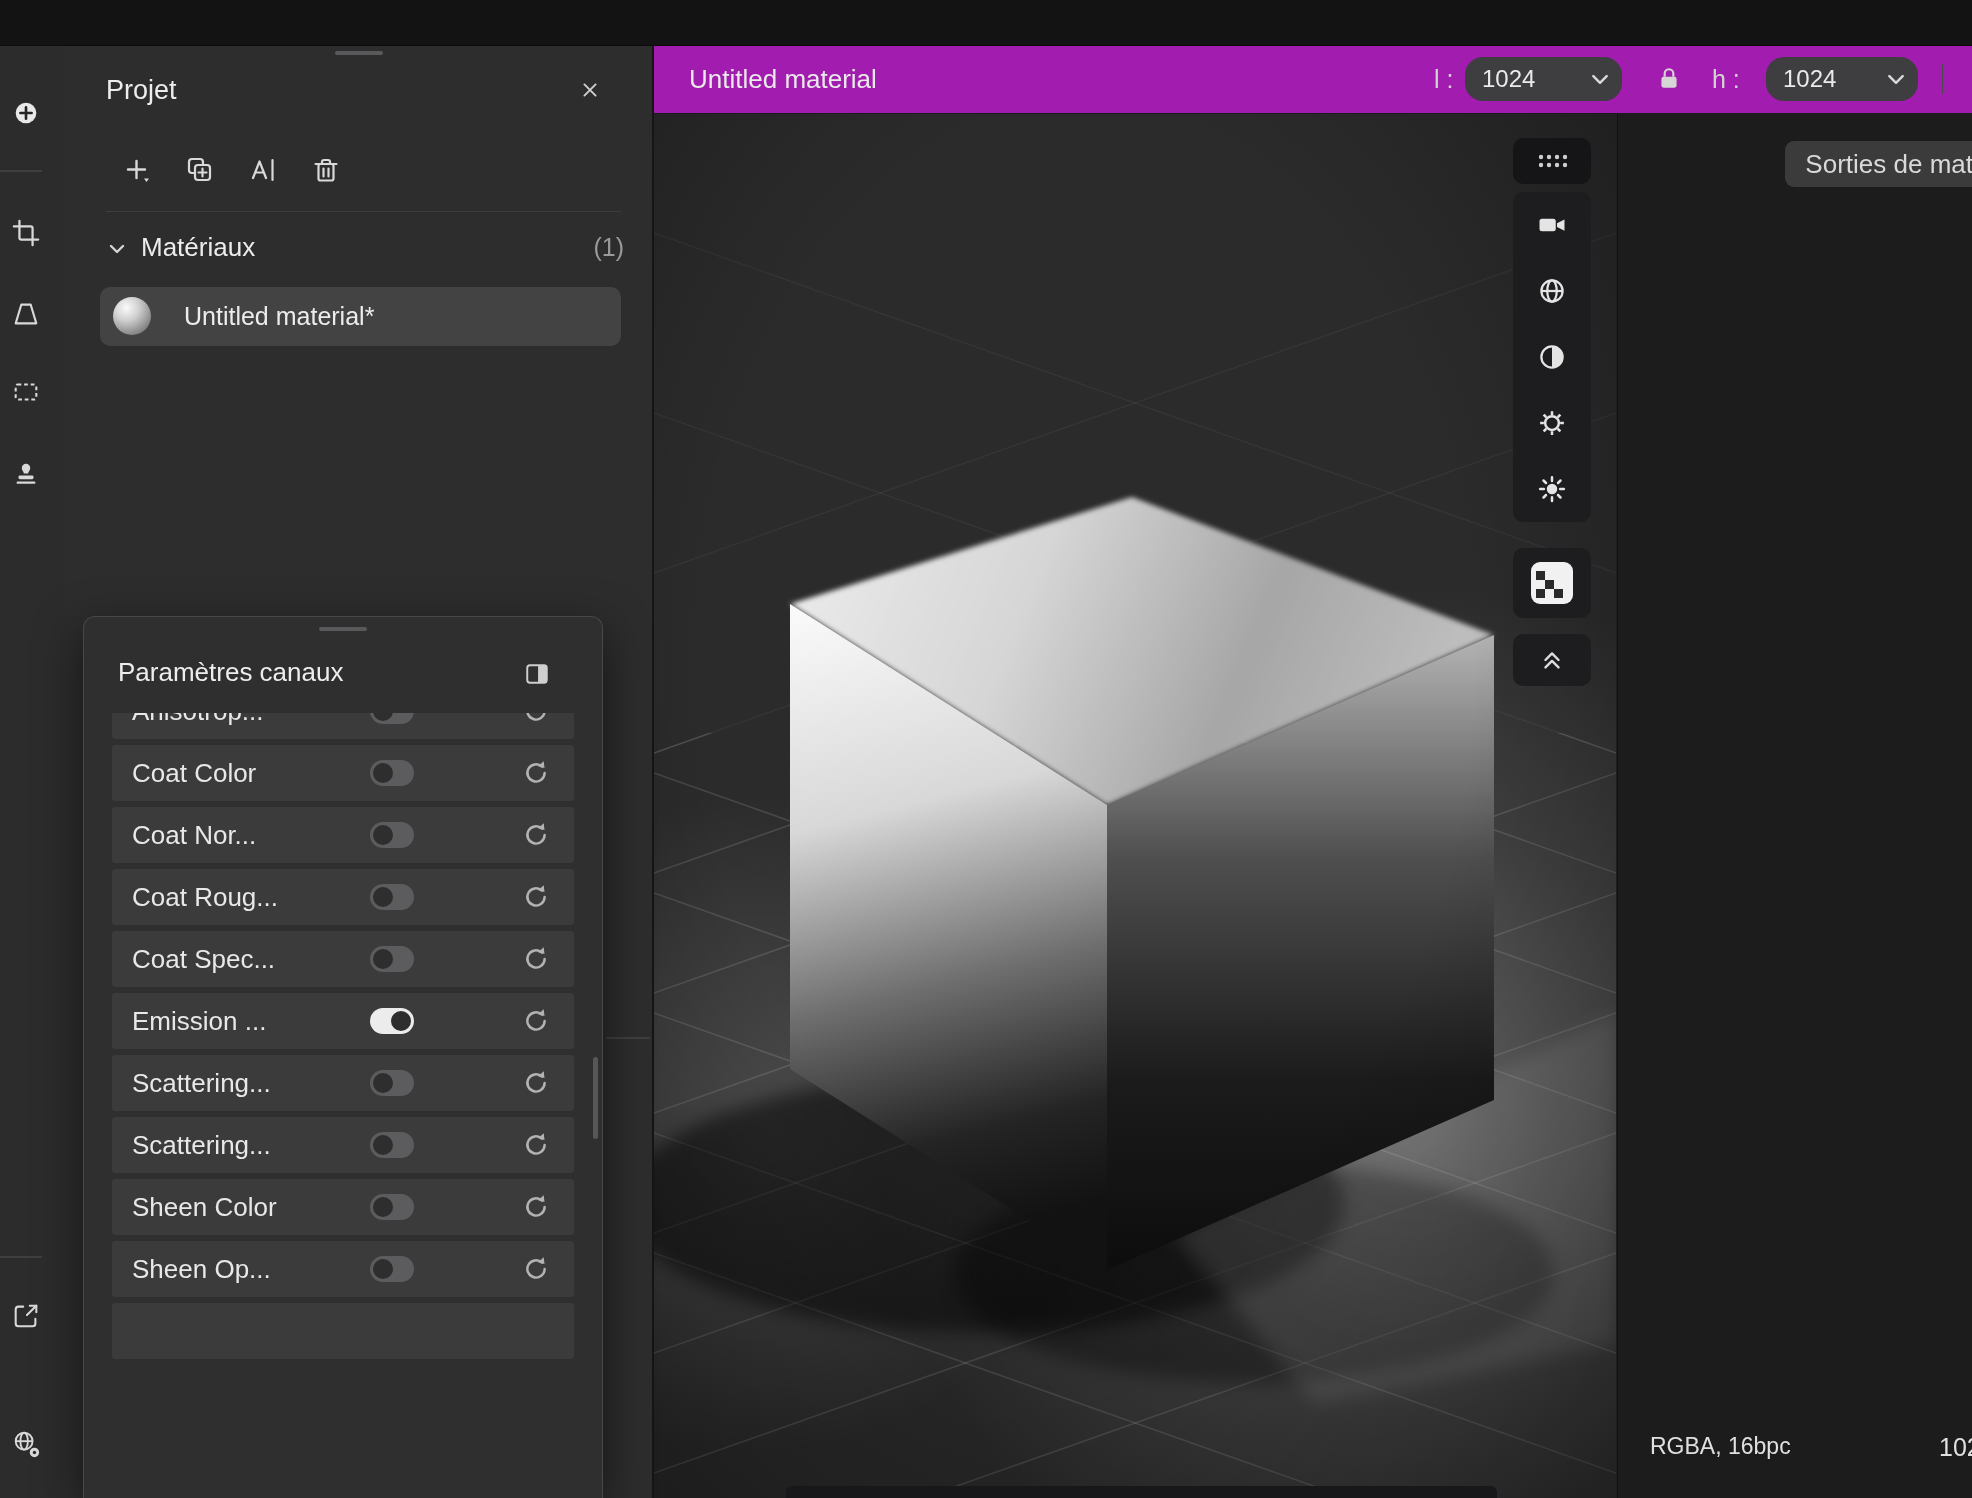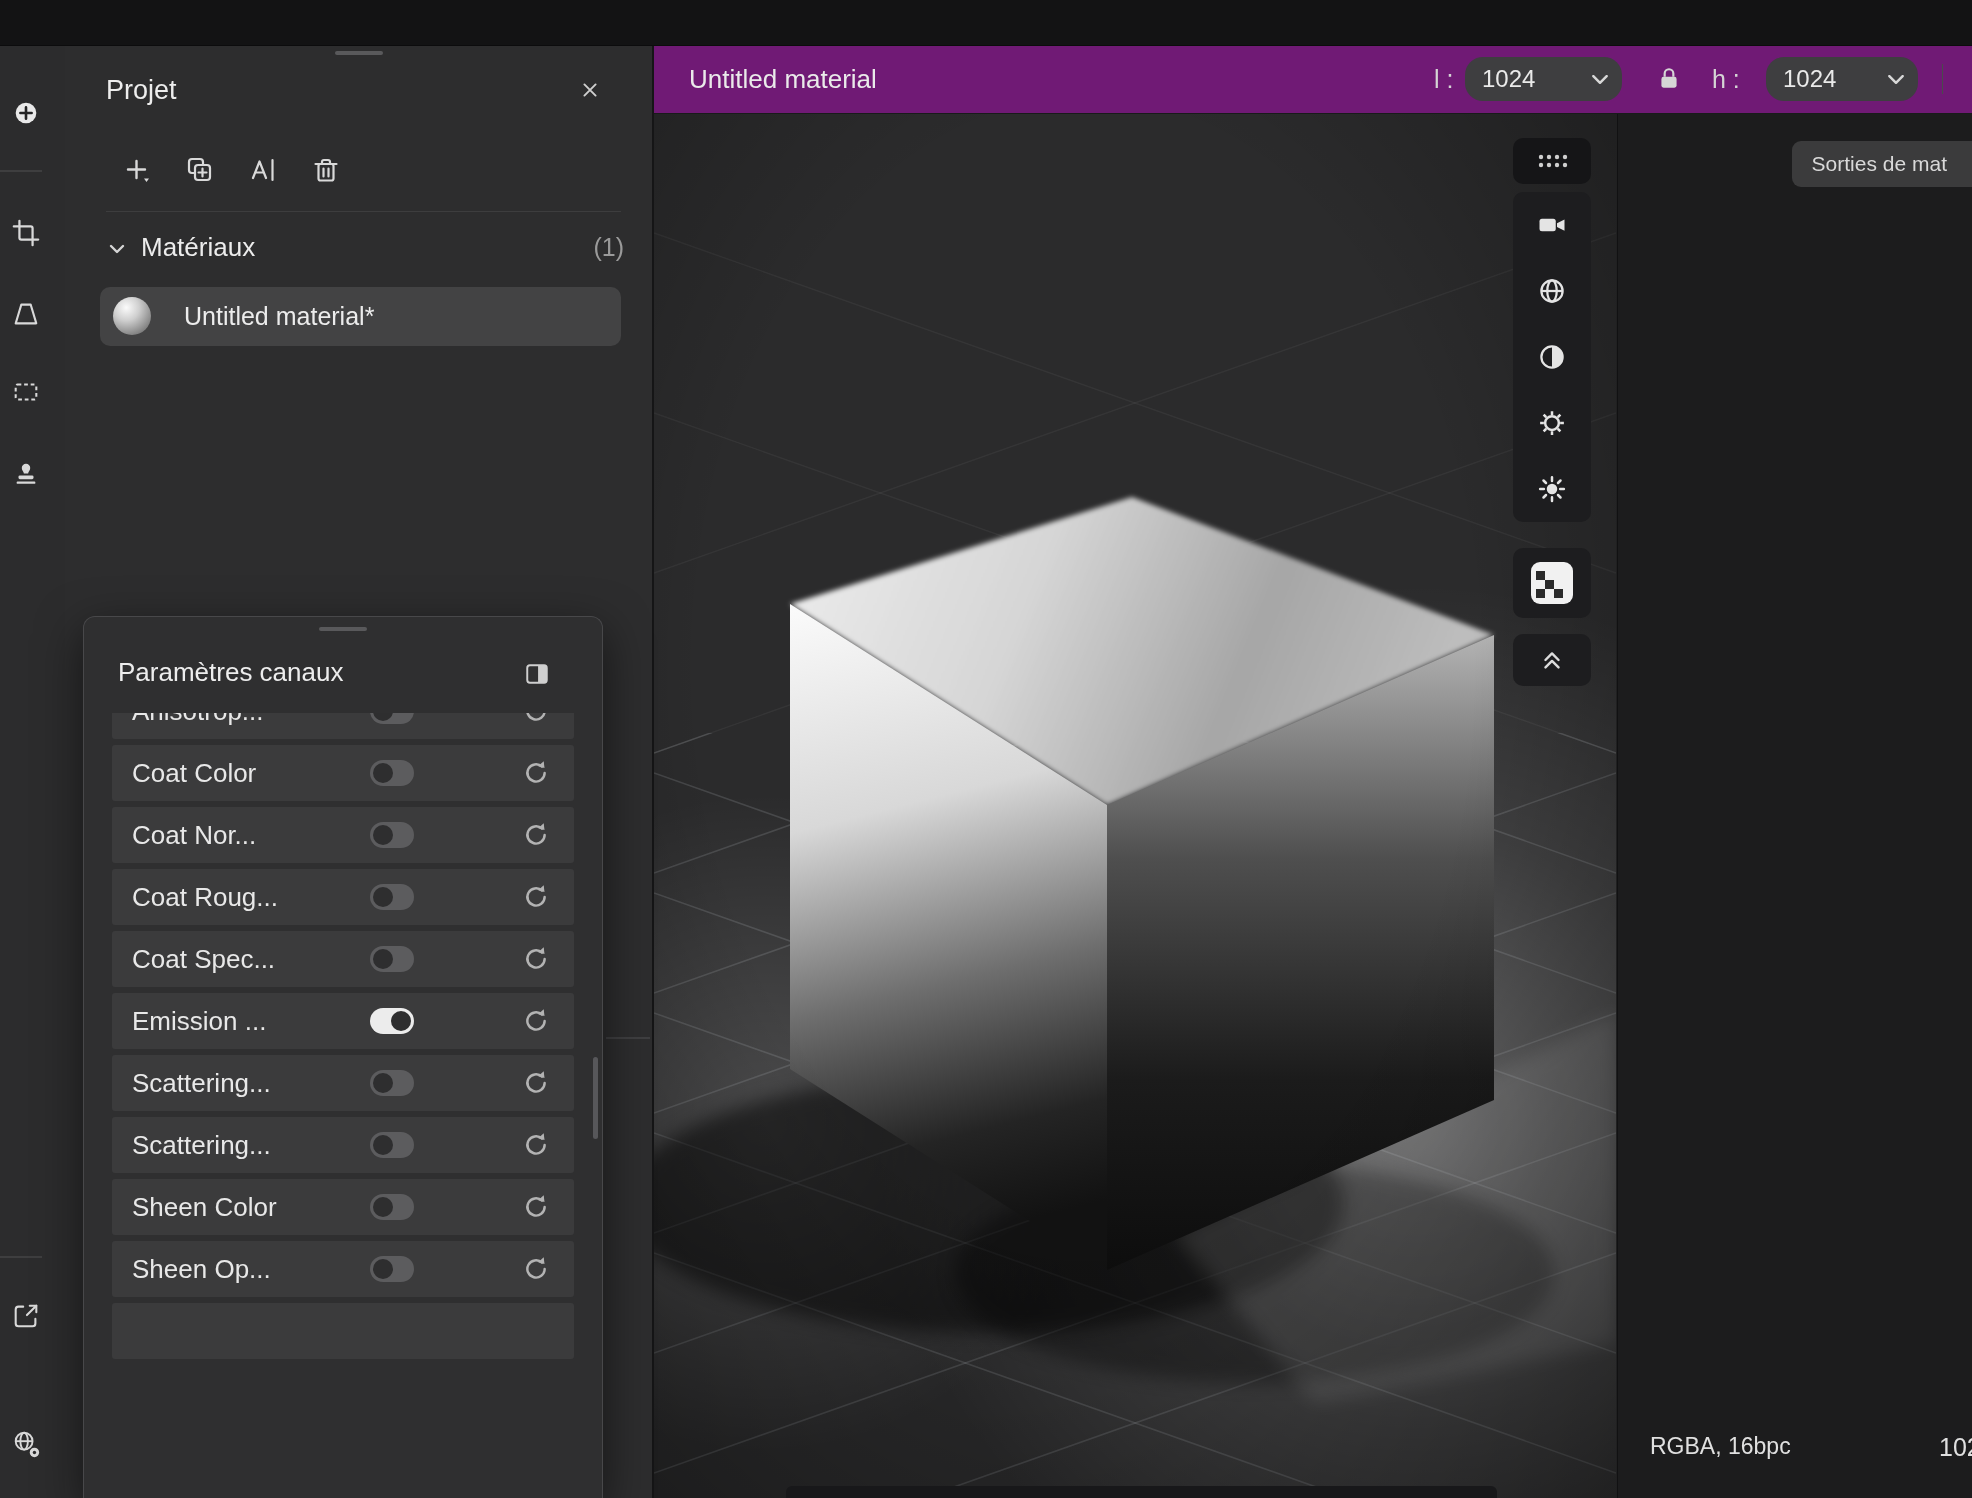--- a/index.html
+++ b/index.html
@@ -27,42 +27,42 @@
   .mat-chevron{position:absolute;left:41px;top:11px;}
   .mat-label{position:absolute;left:76px;top:5px;font-size:26px;color:#ececec;}
   .mat-count{position:absolute;right:28px;top:6px;font-size:25px;color:#9a9a9a;}
   .mat-item{position:absolute;left:35px;top:242px;width:521px;height:59px;background:#434344;border-radius:10px;}
   .mat-sphere{position:absolute;left:13px;top:10px;width:38px;height:38px;border-radius:50%;
       background:radial-gradient(circle at 35% 28%,#fbfbfb 0%,#cfcfcf 35%,#8e8e8e 70%,#565656 100%);}
   .mat-name{position:absolute;left:84px;top:15px;font-size:25px;color:#ececec;}
   .mini-divider{position:absolute;left:606px;top:1037px;width:44px;height:2px;background:#3f3f41;z-index:5;}
 
   
-  .viewport-header{position:absolute;left:654px;top:45px;width:1318px;height:68px;background:#701a75;border-bottom:1px solid #191a1b;z-index:5;}
+  .viewport-header{position:absolute;left:654px;top:45px;width:1318px;height:68px;background:#a21caf;border-bottom:1px solid #191a1b;z-index:5;}
   .vh-title{position:absolute;left:35px;top:0;line-height:68px;font-size:26px;color:#eaeaea;}
   .dim-label{position:absolute;top:0;line-height:68px;font-size:25px;color:#d5d5d5;}
   .dropdown{position:absolute;top:12px;height:44px;background:#3e3e40;border-radius:18px;}
   .dd-value{position:absolute;left:17px;top:0;line-height:44px;font-size:24px;color:#eaeaea;}
   .dd-chev{position:absolute;right:14px;top:18px;}
   .lock{position:absolute;top:21px;width:26px;height:26px;}
   .hdr-div{position:absolute;left:1288px;top:19px;width:1px;height:30px;background:#4a4a4c;}
 
   
   .viewport{position:absolute;left:654px;top:113px;width:962px;height:1385px;background:#2b2b2c;overflow:hidden;z-index:1;}
   .bottom-bar{position:absolute;left:132px;bottom:0;width:711px;height:12px;background:#18181a;border-radius:6px 6px 0 0;}
 
   
   .vt-box{position:absolute;left:1513px;width:78px;background:#1d1d1f;border-radius:10px;z-index:10;}
   .vt-btn{width:78px;height:64px;display:flex;align-items:center;justify-content:center;}
   .vt-tile{width:42px;height:42px;border-radius:9px;background:#f1f1f1;position:relative;overflow:hidden;}
   .vt-tile .px{position:absolute;background:#2a2a2a;}
 
   
   .right-panel{position:absolute;left:1617px;top:113px;width:355px;height:1385px;background:#1c1c1d;border-left:1px solid #111112;overflow:hidden;z-index:2;}
-  .outputs-chip{position:absolute;top:28px;right:0;height:46px;line-height:46px;background:#3b3b3c;border-radius:9px 0 0 9px;padding:0 26px 0 20px;font-size:21px;color:#d9d9d9;white-space:nowrap;}
+  .outputs-chip{position:absolute;top:28px;right:0;height:46px;line-height:46px;background:#3b3b3c;border-radius:9px 0 0 9px;padding:0 0 0 20px;font-size:26px;color:#d9d9d9;white-space:nowrap;}
   .format{position:absolute;left:32px;top:1320px;font-size:23px;color:#e0e0e0;}
   .sizeval{position:absolute;left:321px;top:1320px;font-size:25px;color:#e0e0e0;white-space:nowrap;}
 
   
   .channels-panel{position:absolute;left:83px;top:616px;width:518px;height:882px;background:#2f2f30;
       border:1px solid #48484a;border-bottom:none;border-radius:12px 12px 0 0;
       box-shadow:0 14px 46px rgba(0,0,0,.55);z-index:20;}
   .ch-title{position:absolute;left:34px;top:40px;font-size:26px;color:#ededed;}
   .split-btn{position:absolute;right:52px;top:44px;width:26px;height:26px;}
   .ch-list{position:absolute;left:28px;right:28px;top:96px;bottom:0;overflow:hidden;display:flex;flex-direction:column;gap:6px;}

